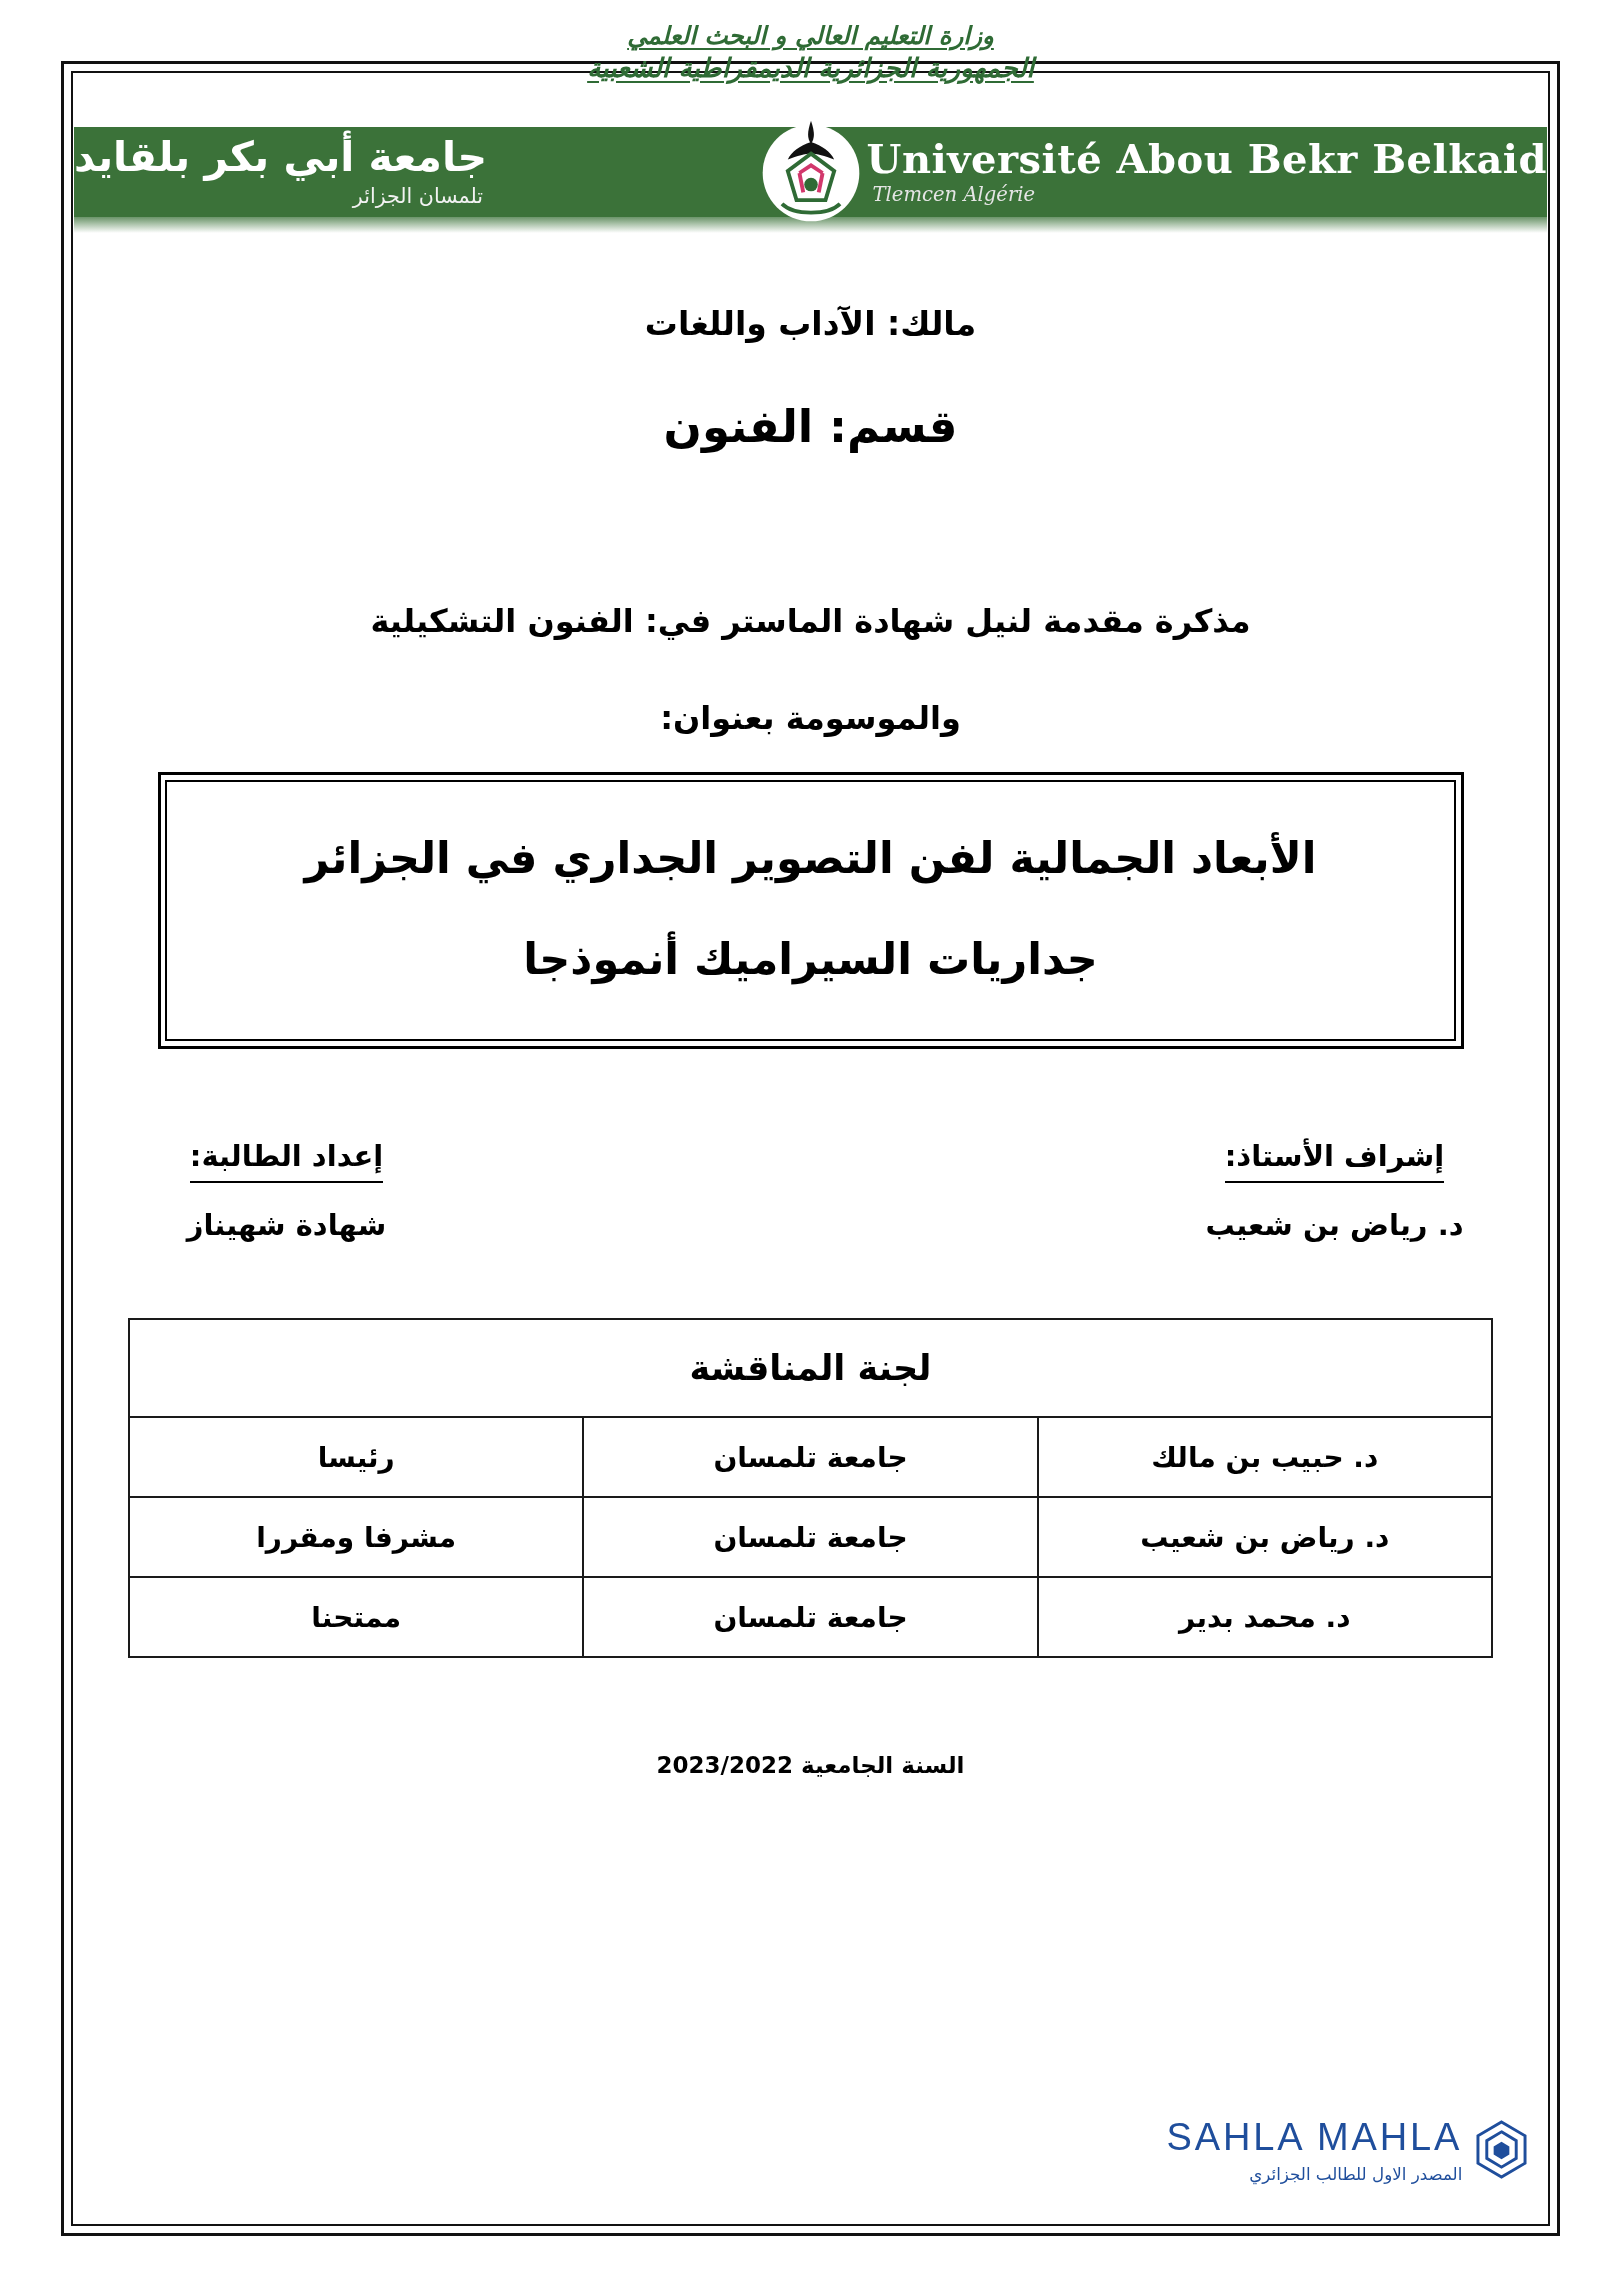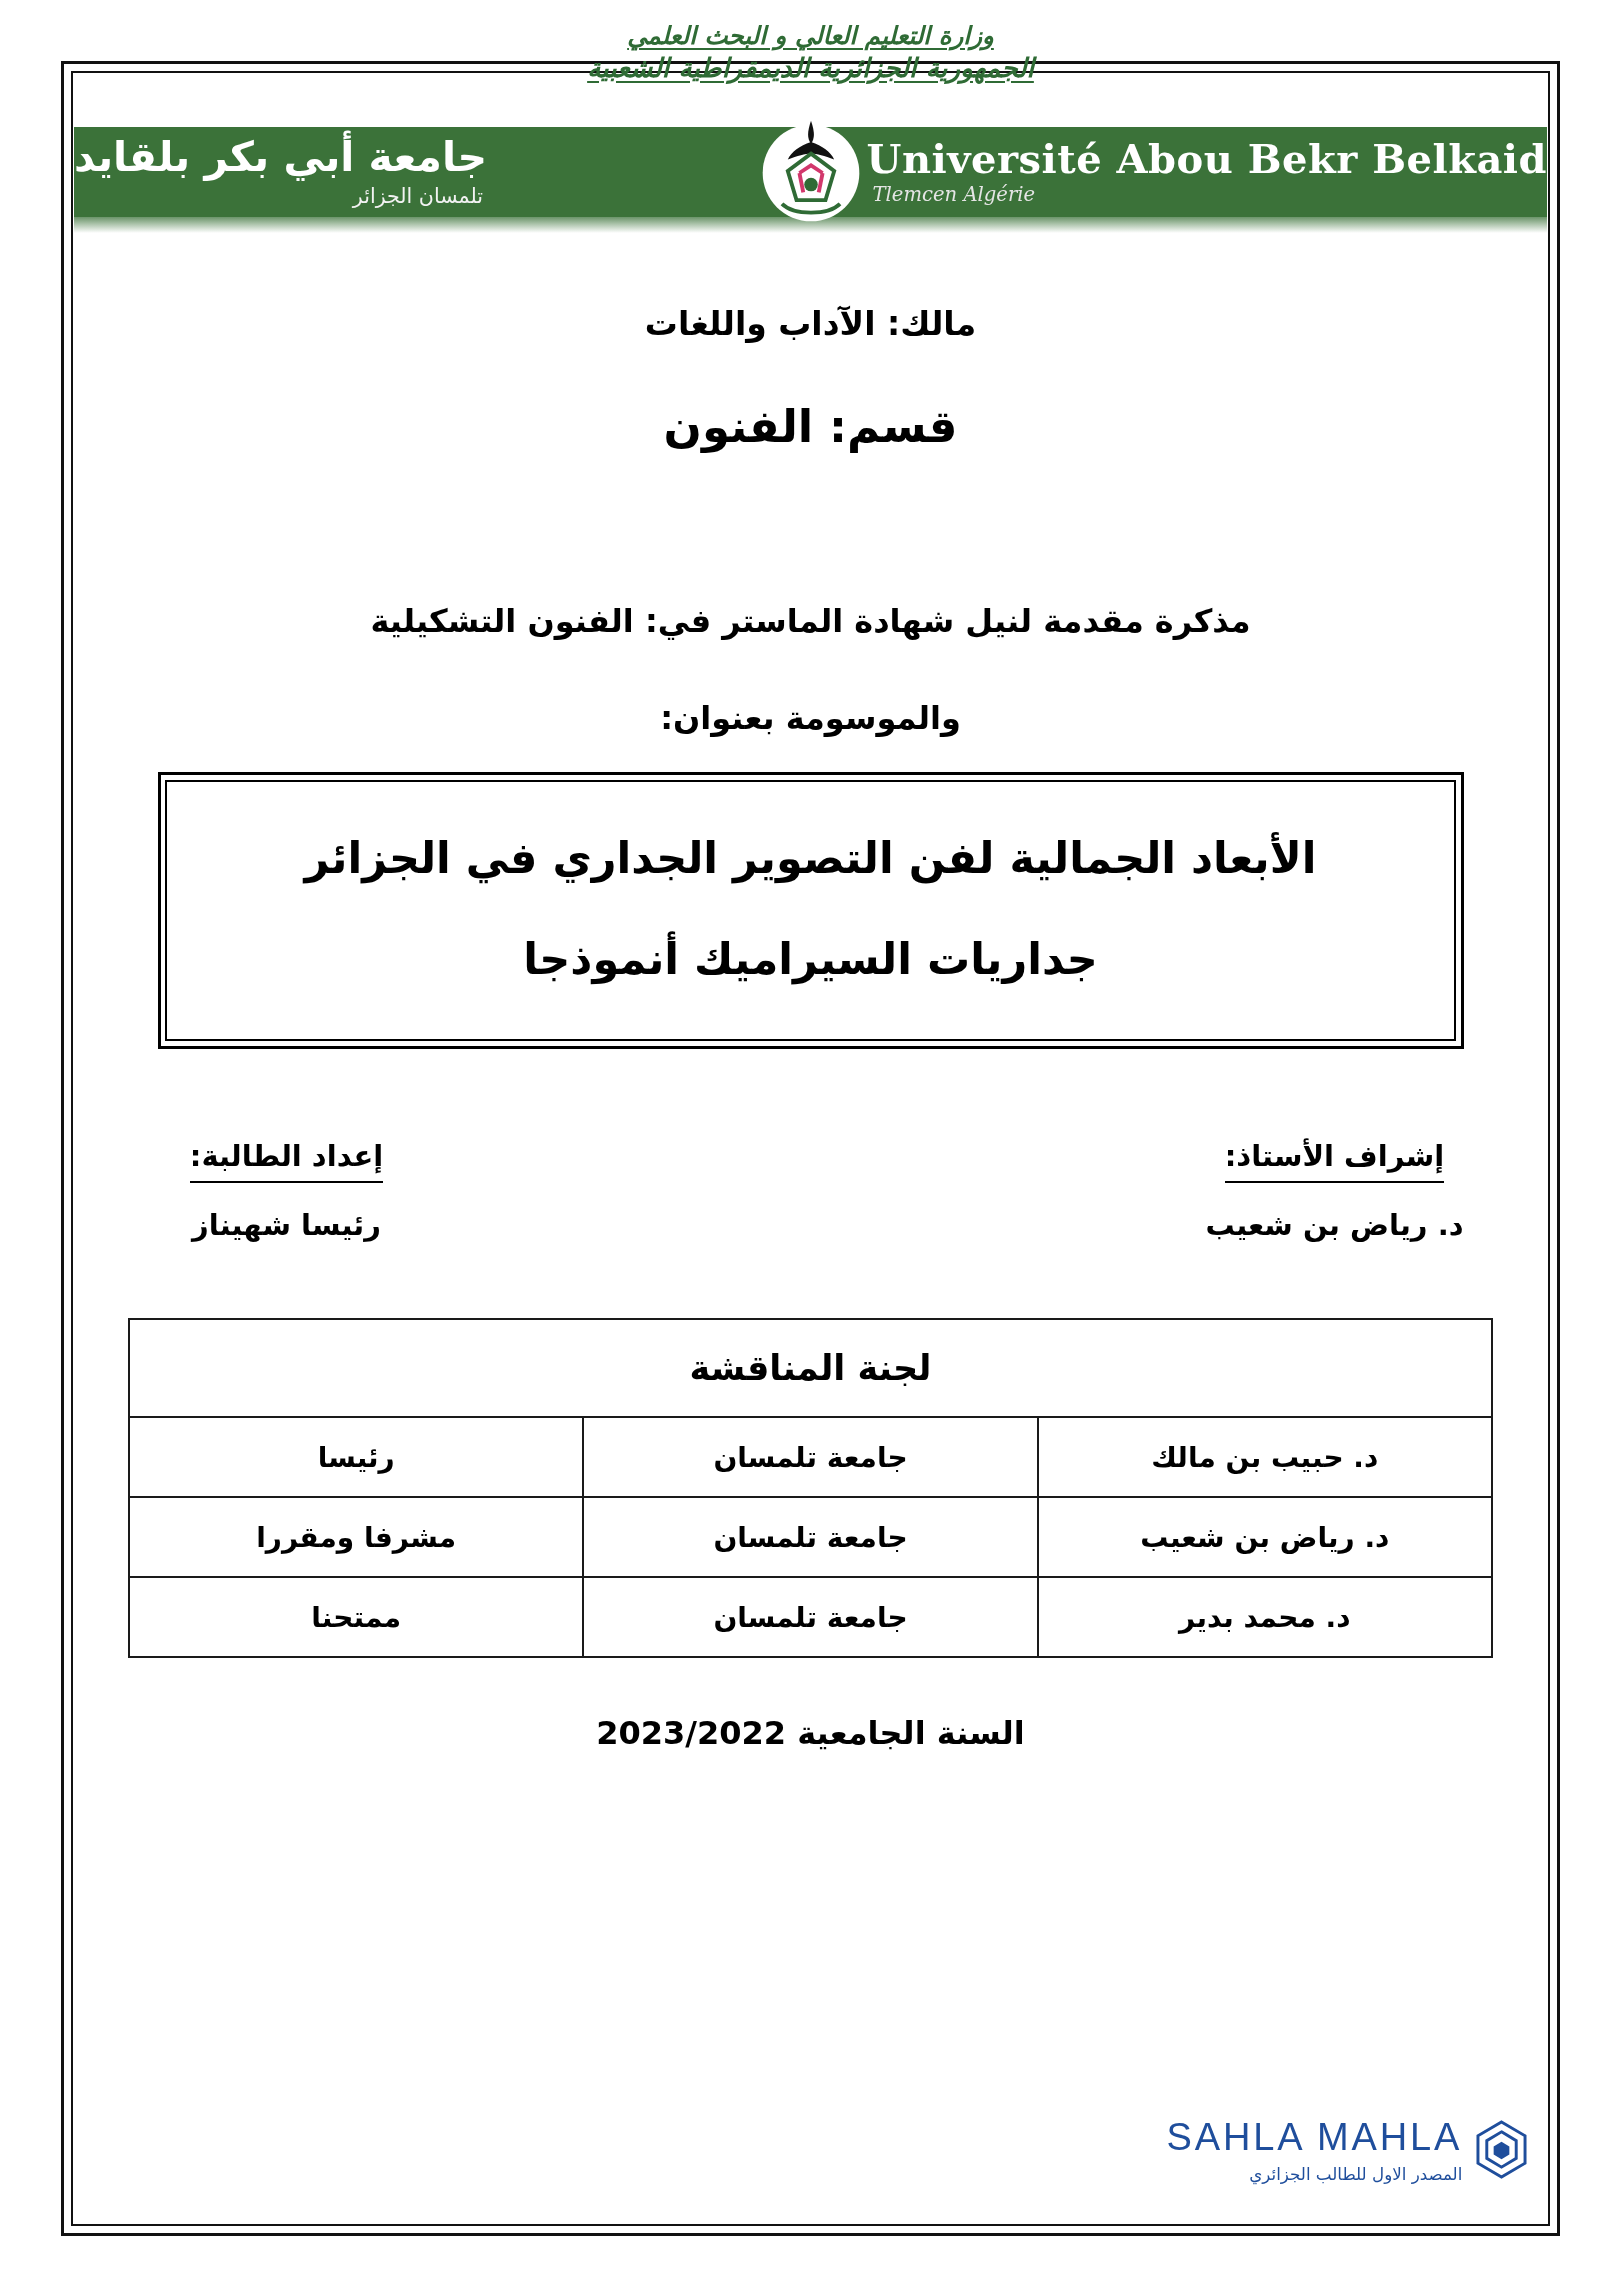--- a/index.html
+++ b/index.html
@@ -233,22 +233,22 @@
     font-size:28px;
     height:76px;
   }
   .col-name{width:38%;}
   .col-aff{width:34%;}
   .col-role{width:28%;}
 
   
   .year{
     text-align:center;
-    margin-top:56px;
-    font-size:32px;
+    margin-top:94px;
+    font-size:23px;
     font-weight:700;
     direction:rtl;
   }
 
   
   .watermark{
     position:absolute;
     right:94px;
     bottom:110px;
     display:flex;
@@ -335,21 +335,21 @@
       </div>
     </div>
 
     <div class="people">
       <div class="person">
         <div class="ar-deco person-role">إشراف الأستاذ:</div>
         <div class="ar-deco person-name">د. رياض بن شعيب</div>
       </div>
       <div class="person">
         <div class="ar-deco person-role">إعداد الطالبة:</div>
-        <div class="ar-deco person-name">رئيسا شهيناز</div>
+        <div class="ar-deco person-name">شهادة شهيناز</div>
       </div>
     </div>
 
     <div class="jury-wrap">
       <table class="jury">
         <thead>
           <tr>
             <th class="jury-title ar-deco" colspan="3">لجنة المناقشة</th>
           </tr>
         </thead>

